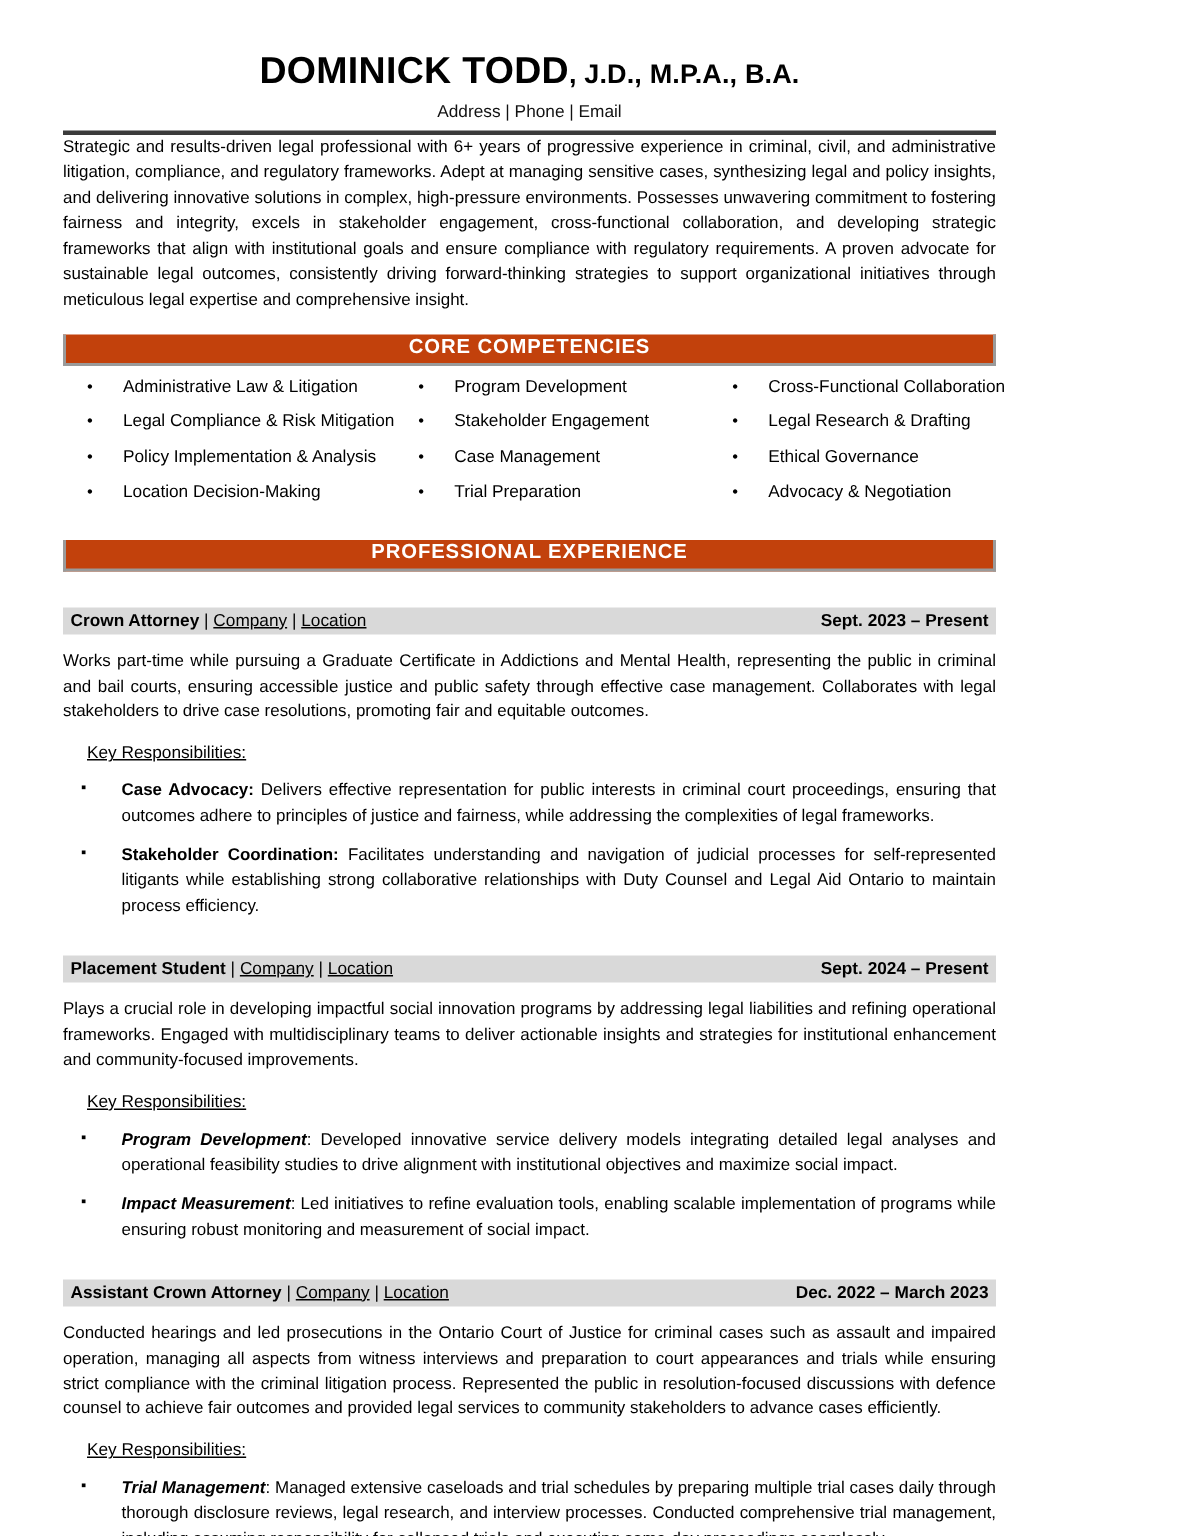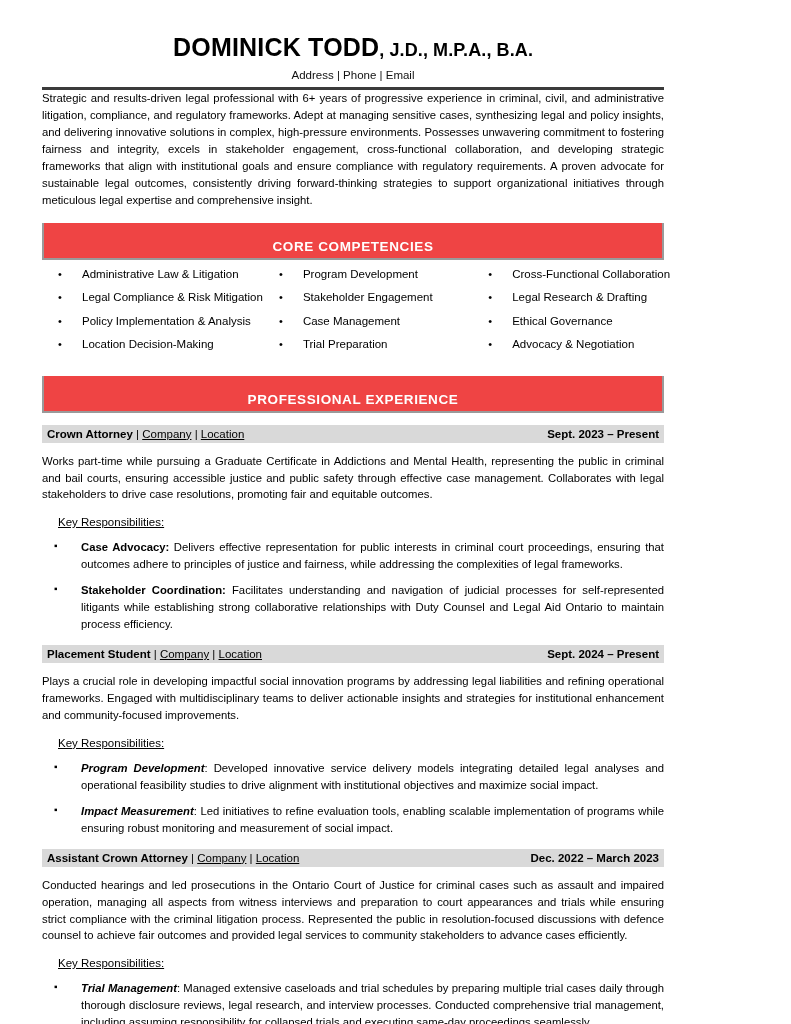--- a/index.html
+++ b/index.html
@@ -62,27 +62,27 @@
   }
   .summary-text {
     font-size: 11.3px;
     line-height: 1.50;
     text-align: justify;
     margin-bottom: 0;
   }
 
   
   .section-bar {
-    background: #ef4444;
+    background: #c2410c;
     color: #ffffff;
     text-align: center;
     font-size: 13.5px;
     font-weight: bold;
     letter-spacing: 0.6px;
-    padding: 16px 0 4px 0;
+    padding: 0 0 4px 0;
     border-left: 2px solid #9a9a9a;
     border-right: 2px solid #9a9a9a;
     border-bottom: 2px solid #9a9a9a;
     box-sizing: border-box;
   }
   .bar-core { margin-top: 14px; }
   .bar-exp  { margin-top: 13px; }
 
   
   .comp-grid {
@@ -112,21 +112,21 @@
   }
 
   
   .job-bar {
     background: #d9d9d9;
     padding: 3px 5px 3px 5px;
     display: flex;
     align-items: baseline;
     justify-content: space-between;
     font-size: 11.5px;
-    margin-top: 12px;
+    margin-top: 24px;
   }
   .job-title-wrap { white-space: nowrap; }
   .job-title {
     font-weight: bold;
   }
   .job-sep { font-weight: normal; }
   .job-company { text-decoration: underline; }
   .job-location { text-decoration: underline; }
   .job-dates {
     font-weight: bold;

